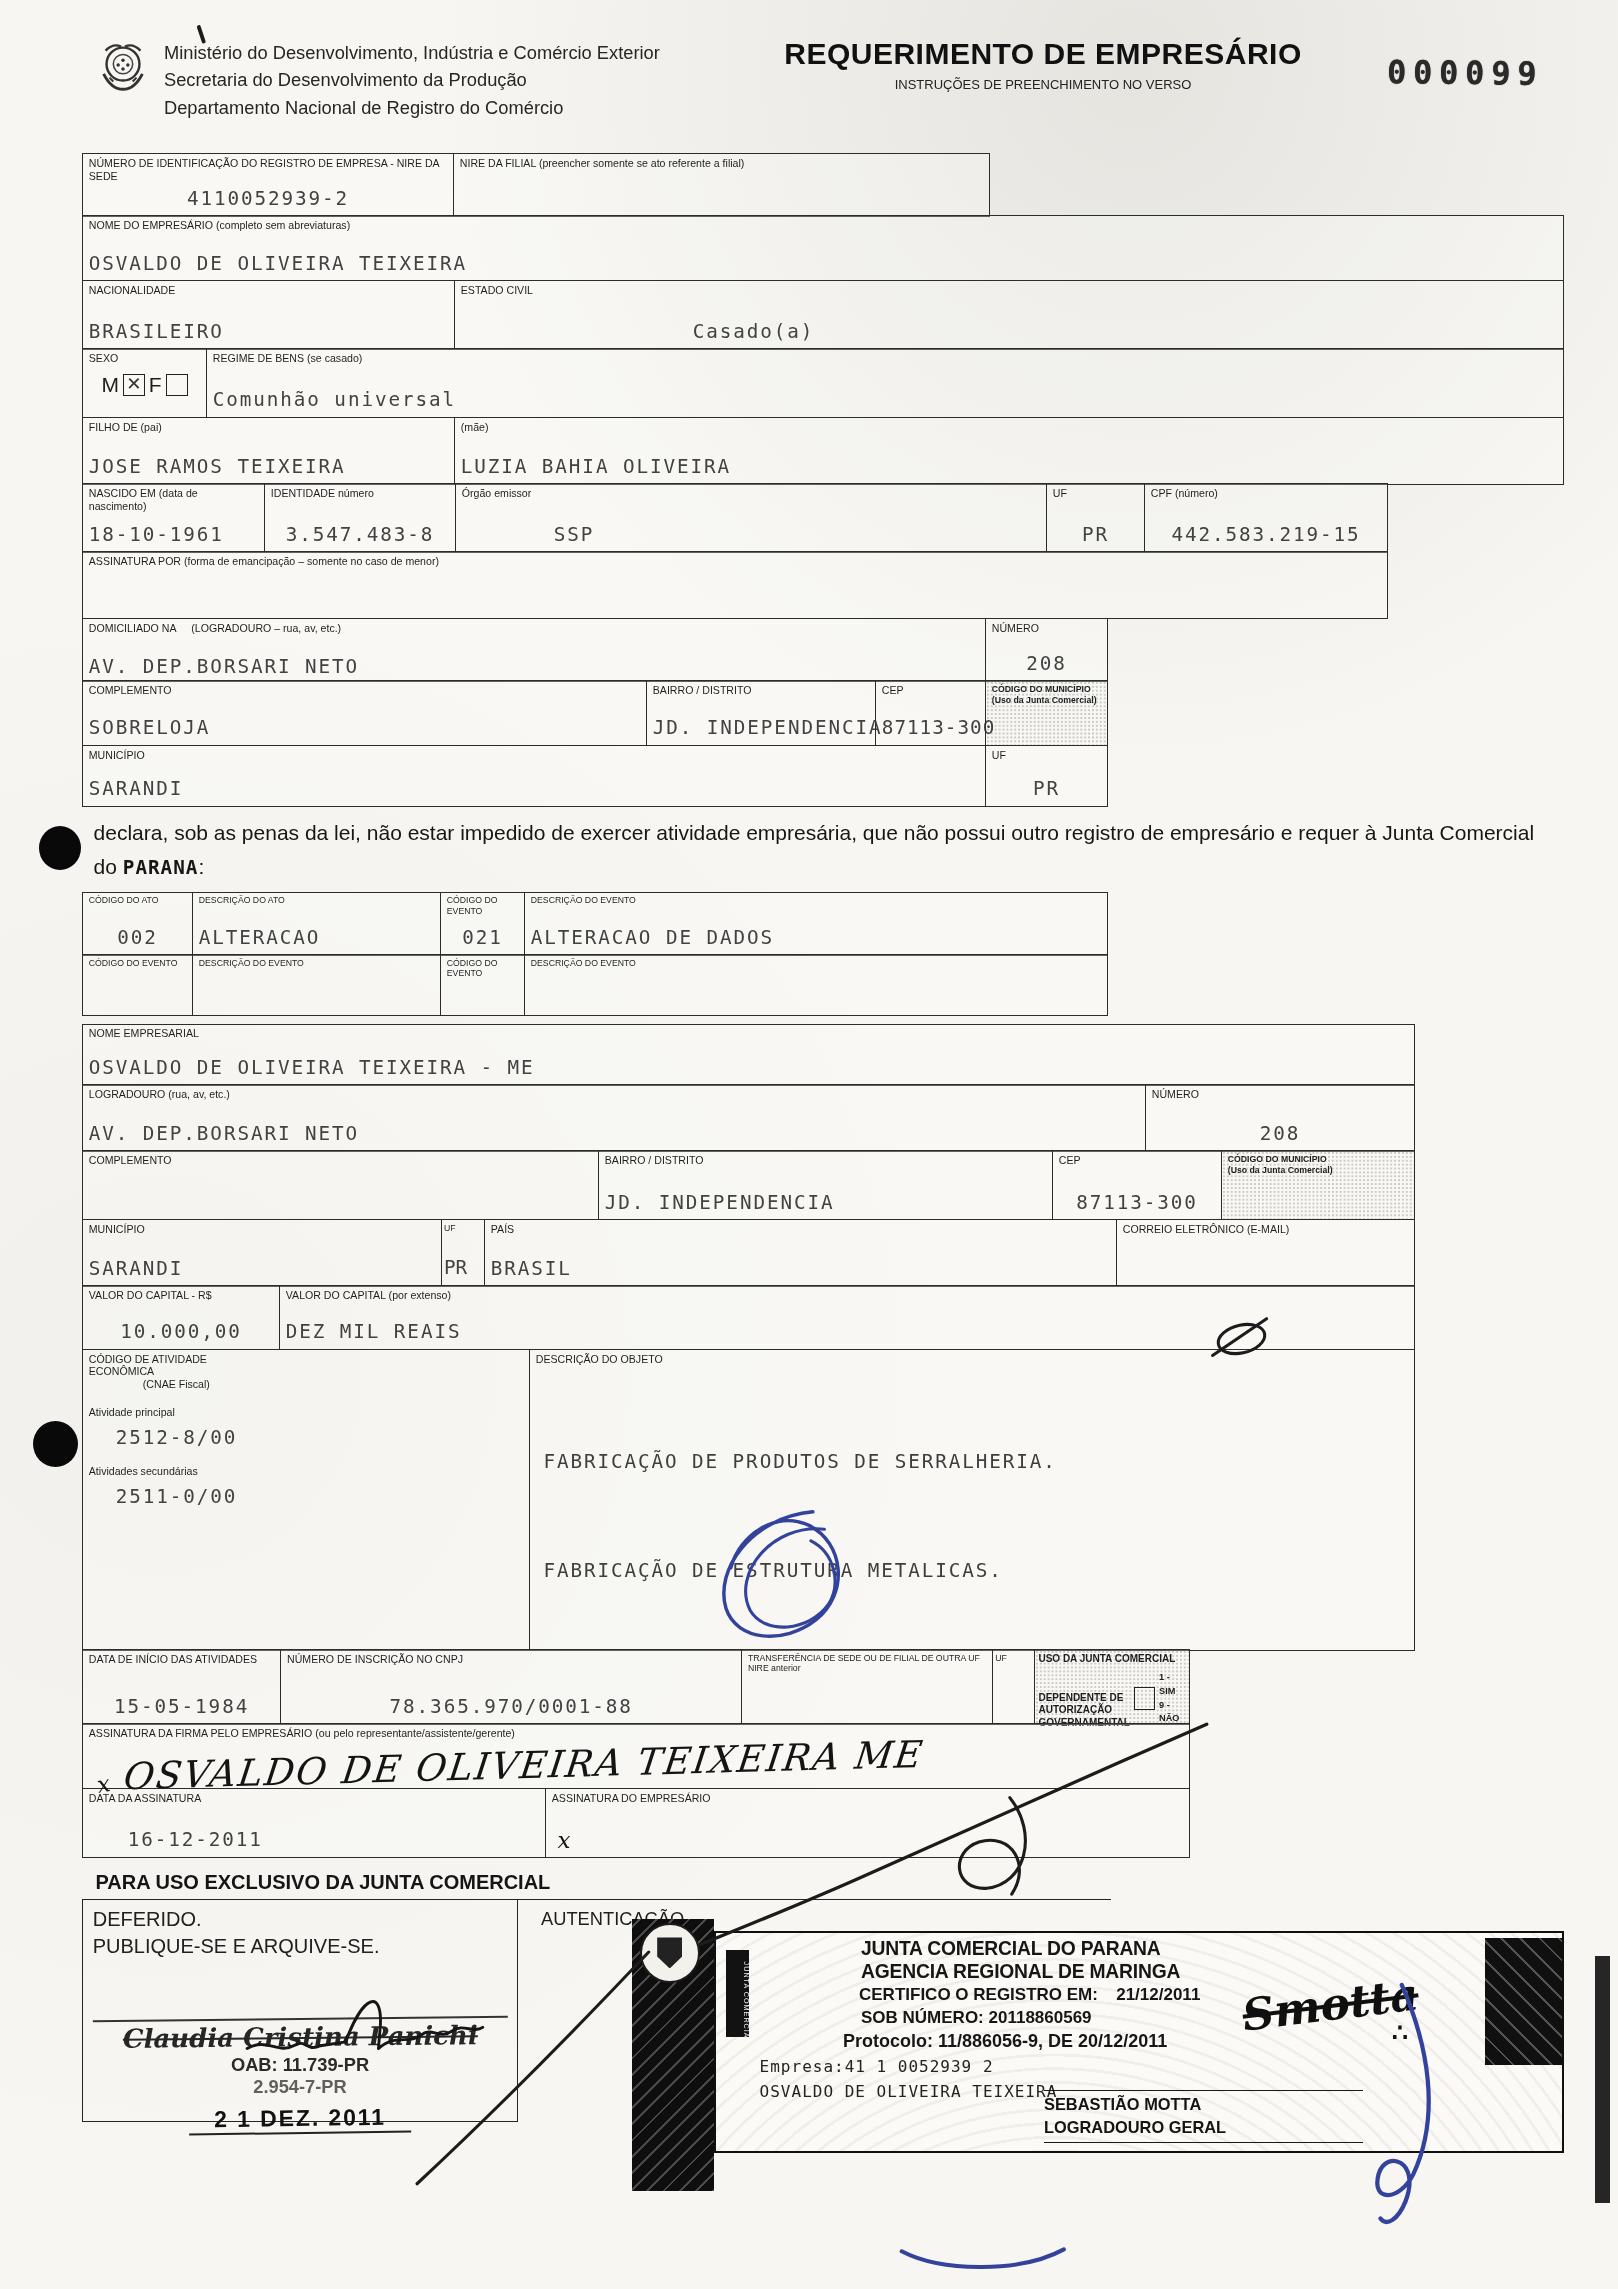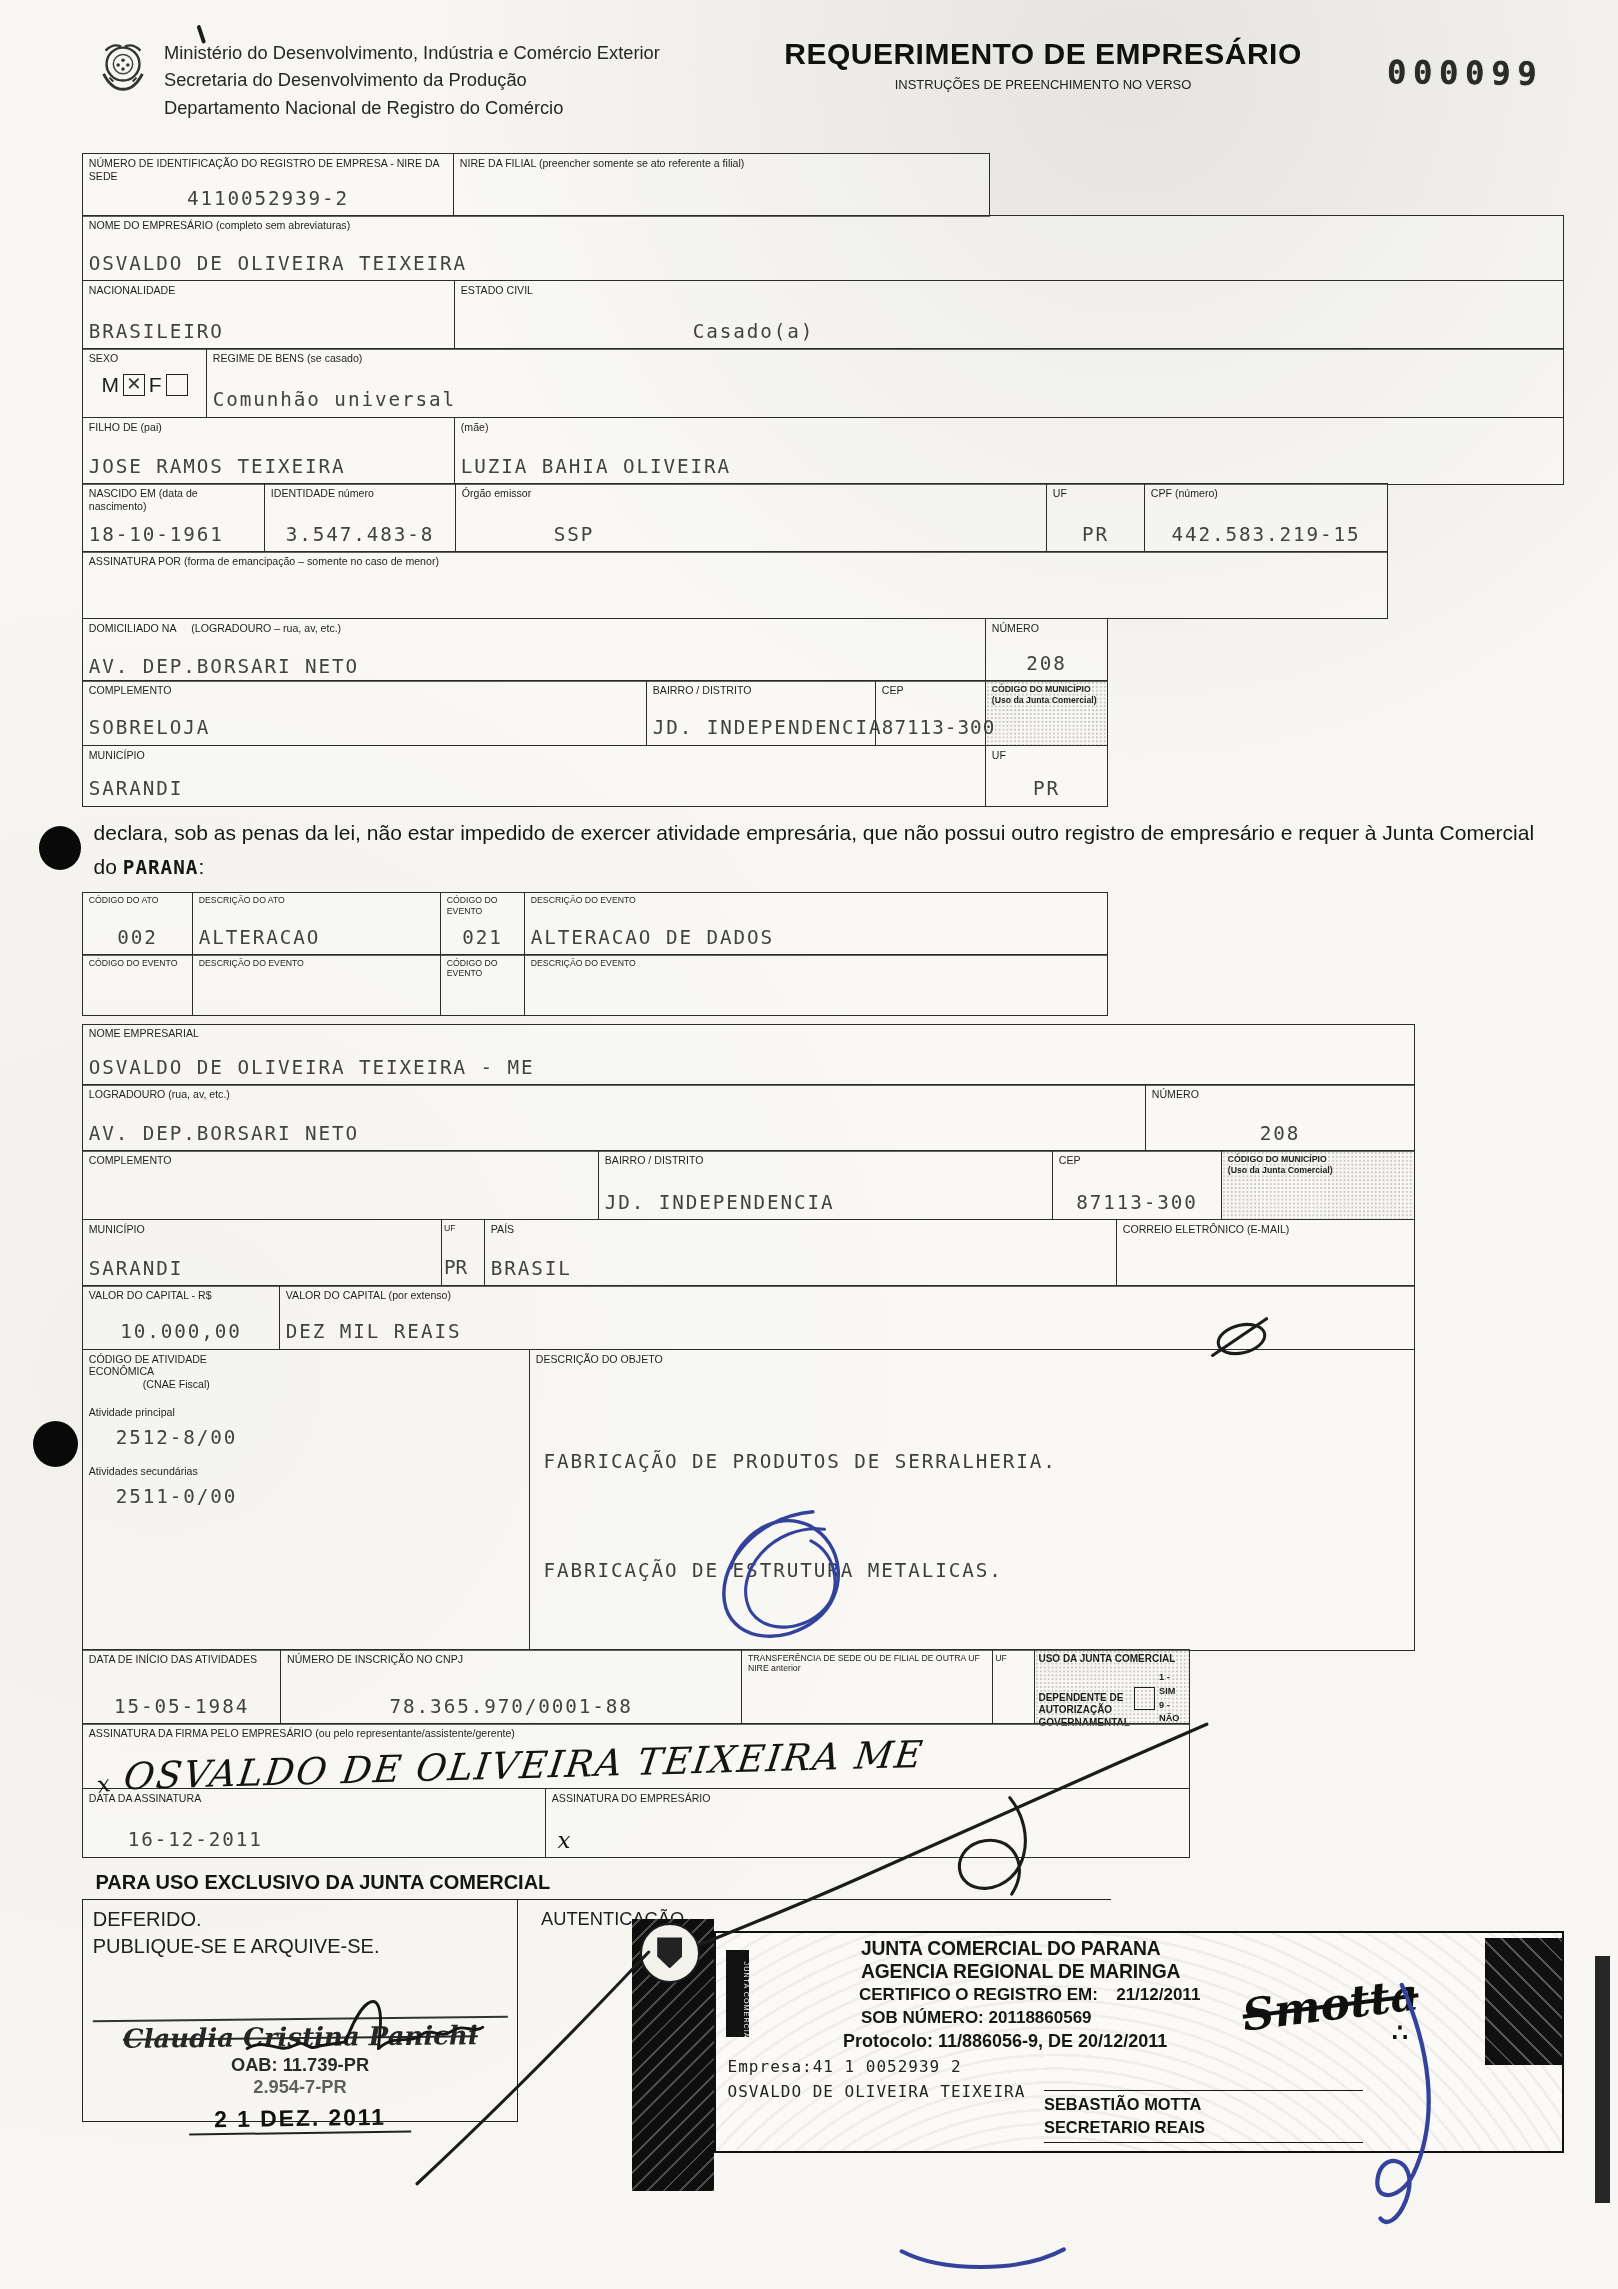--- a/index.html
+++ b/index.html
@@ -71,21 +71,21 @@
   .emblem .shield{width:25px;height:31px;background:#222;clip-path:polygon(0 0,100% 0,100% 62%,50% 100%,0 62%);}
   .rbox{position:absolute;left:82px;top:11.6px;width:850px;height:222px;border:2.9px solid #101010;box-sizing:border-box;
     background:#fbfaf6;
     background-image:repeating-radial-gradient(ellipse at 40% 220%, rgba(90,90,90,.07) 0 2.9px, transparent 2.9px 14.5px);}
   .badge{position:absolute;left:9.7px;top:17.4px;width:23px;height:87px;background:#121212;overflow:hidden;}
   .badge span{display:block;transform:rotate(90deg) translate(11.6px,-1.9px);transform-origin:11.6px 11.6px;
     font-size:7.2px;color:#eee;white-space:nowrap;letter-spacing:1px;}
   .rl{position:absolute;white-space:nowrap;color:#161616;}
   .rl-b{font-weight:bold;font-size:19.3px;letter-spacing:-0.2px;}
   .rl-n{font-size:17px;font-weight:bold;}
-  .rl-m{font-family:"DejaVu Sans Mono",monospace;font-size:16px;letter-spacing:1px;color:#232323;}
+  .rl-m{font-family:"DejaVu Sans Mono",monospace;font-size:16px;letter-spacing:1px;color:#232323;margin-left:32px;}
   .motta{position:absolute;left:526px;top:46px;font-family:"DejaVu Serif",serif;font-style:italic;font-weight:bold;
     font-size:44px;color:#101010;transform:rotate(-7deg);text-decoration:line-through;z-index:5;}
   .motta-dots{position:absolute;left:676px;top:85px;font-size:25px;font-weight:bold;color:#101010;}
   .secret{position:absolute;left:328px;top:157px;width:319px;border-top:1.9px solid #1a1a1a;border-bottom:1.9px solid #1a1a1a;
     padding:2.9px 0 3.9px;text-align:left;}
   .secret div{font-weight:bold;font-size:16.4px;color:#141414;line-height:1.35;}
   .orn{position:absolute;right:0;top:5.8px;width:77px;height:127px;
     background:repeating-linear-gradient(45deg,#101010 0 5.8px,#535353 5.8px 7.7px,#101010 7.7px 13.5px);}
   .edge-sliver{position:absolute;left:1595px;top:1956px;width:15.4px;height:247px;background:#262626;z-index:11;}
   
@@ -463,21 +463,21 @@
         <span style="margin-left:13.5px;">21/12/2011</span>
       </div>
       <div class="rl rl-n" style="left:145px;top:75px;">SOB NÚMERO: 20118860569</div>
       <div class="rl rl-n" style="left:127px;top:98px;font-size:18px;">Protocolo: 11/886056-9, DE 20/12/2011</div>
       <div class="rl rl-m" style="left:11.6px;top:124px;">Empresa:41 1 0052939 2</div>
       <div class="rl rl-m" style="left:11.6px;top:149px;">OSVALDO DE OLIVEIRA TEIXEIRA</div>
       <div class="motta">Smotta</div>
       <div class="motta-dots">∴</div>
       <div class="secret">
         <div>SEBASTIÃO MOTTA</div>
-        <div>SECRETARIO REAIS</div>
+        <div>LOGRADOURO GERAL</div>
       </div>
       <div class="orn"></div>
     </div>
   </div>
   <div class="edge-sliver"></div>
 
   <div class="punch" style="left:39px;top:826px;width:42px;height:44px;"></div>
   <div class="punch" style="left:33px;top:1421px;width:45px;height:46px;"></div>
 
   <svg class="pen" viewBox="0 0 1676 2371">

